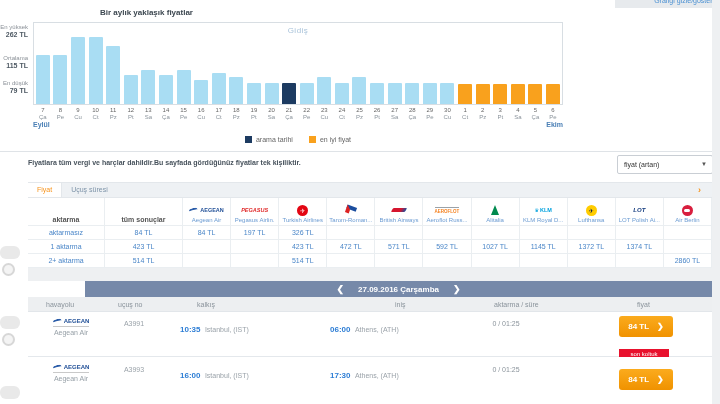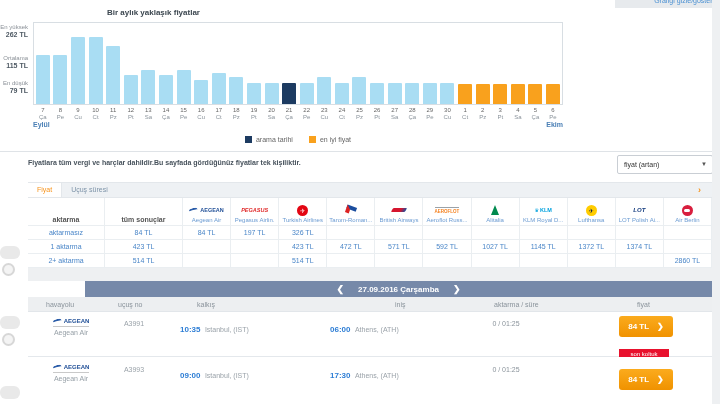--- a/index.html
+++ b/index.html
@@ -3,21 +3,21 @@
 <meta charset="utf-8">
 <style>
   * { margin:0; padding:0; box-sizing:border-box; }
   html,body { width:720px; height:404px; overflow:hidden; background:#eef0f2;
               font-family:"Liberation Sans", sans-serif; }
   #stage { position:absolute; left:0; top:0; width:720px; height:404px; }
   .abs { position:absolute; }
 
   
   #chart-panel { left:0; top:0; width:712px; height:151px; background:#fff; }
-  #chart-title { left:100px; top:8px; font-size:8px; font-weight:bold; color:#3c4750;margin-left:7px; }
+  #chart-title { left:100px; top:8px; font-size:8px; font-weight:bold; color:#3c4750; }
   #toggle-patch { left:615px; top:0; width:105px; height:8px; background:#e7eaed; }
   #toggle-link { left:622px; top:-5px; width:96px; height:12px; line-height:12px;
                  font-size:7px; color:#4a90d2; text-align:right; }
   #plot-box { left:33px; top:22px; width:530px; height:83px; border:1px solid #d8dee3;
               background:#fff; }
   #direction-label { left:33px; top:26px; width:530px; text-align:center; font-size:8px;
                      color:#a9c3da; letter-spacing:.5px; }
   #chart-bars { left:34px; top:23px; width:528px; height:81px; display:flex;
                 align-items:flex-end; }
   .bar-cell { flex:1; display:flex; justify-content:center; align-items:flex-end; height:100%; }
@@ -148,20 +148,21 @@
     </div>
     <div class="abs" id="axis-avg">
       <div class="axis-label">Ortalama</div>
       <div class="axis-value">115 TL</div>
     </div>
     <div class="abs" id="axis-min">
       <div class="axis-label">En düşük</div>
       <div class="axis-value">79 TL</div>
     </div>
     <div class="abs" id="plot-box"></div>
+    <div class="abs" id="direction-label">Gidiş</div>
     <div class="abs" id="chart-bars">
         <div class="bar-cell">
           <div class="bar normal" style="height: 49px;"></div>
         </div>
         <div class="bar-cell">
           <div class="bar normal" style="height: 49px;"></div>
         </div>
         <div class="bar-cell">
           <div class="bar normal" style="height: 67px;"></div>
         </div>
@@ -598,21 +599,21 @@
         <div class="frow" style="height: 50px;">
           <div class="f-logo" style="top: 7px;">
             <div class="f-logo-mark">
               <i class="wing"></i>
               <span class="lg-text">AEGEAN</span>
             </div>
             <div class="f-member-line"></div>
             <div class="f-airline">Aegean Air</div>
           </div>
           <div class="f-no" style="top: 9px;">A3993</div>
-          <div class="f-dep" style="top: 7px;"><span class="f-time">09:00</span> <span class="f-apt">Istanbul, (IST)</span></div>
+          <div class="f-dep" style="top: 7px;"><span class="f-time">16:00</span> <span class="f-apt">Istanbul, (IST)</span></div>
           <div class="f-arr" style="top: 7px;"><span class="f-time">17:30</span> <span class="f-apt">Athens, (ATH)</span></div>
           <div class="f-dur" style="top: 9px;">0 / 01:25</div>
           <div class="f-btn" style="top: 12px;">
             <span>84 TL</span>
             <span class="chev">❯</span>
           </div>
         </div>
       </div>
   </div>
 

